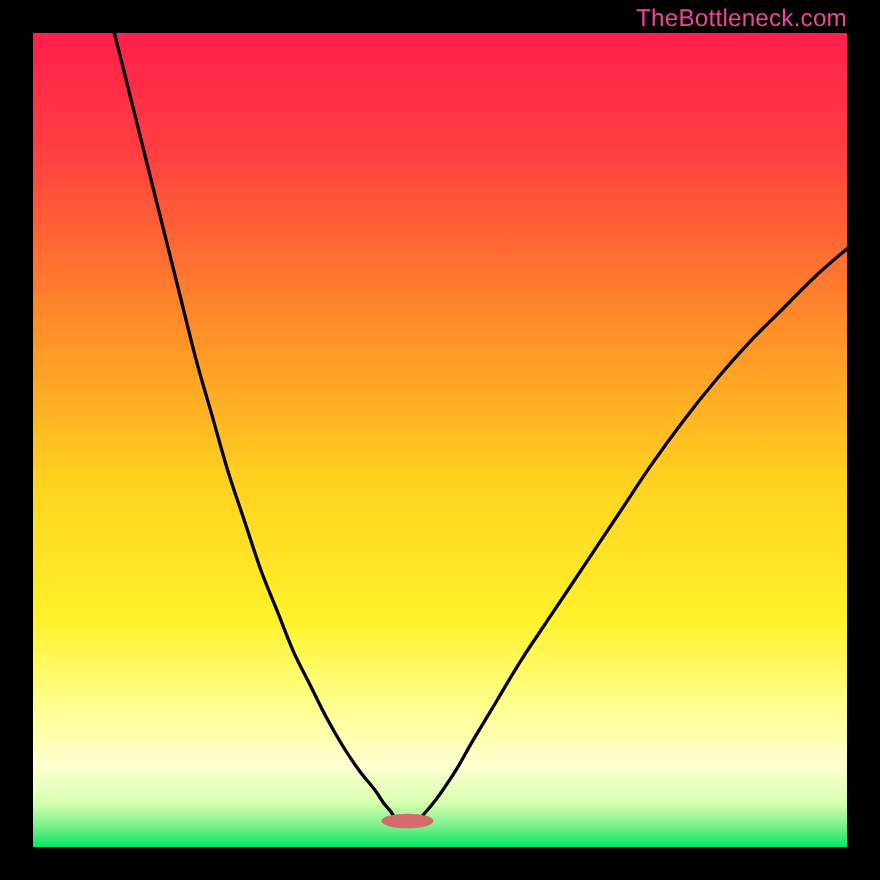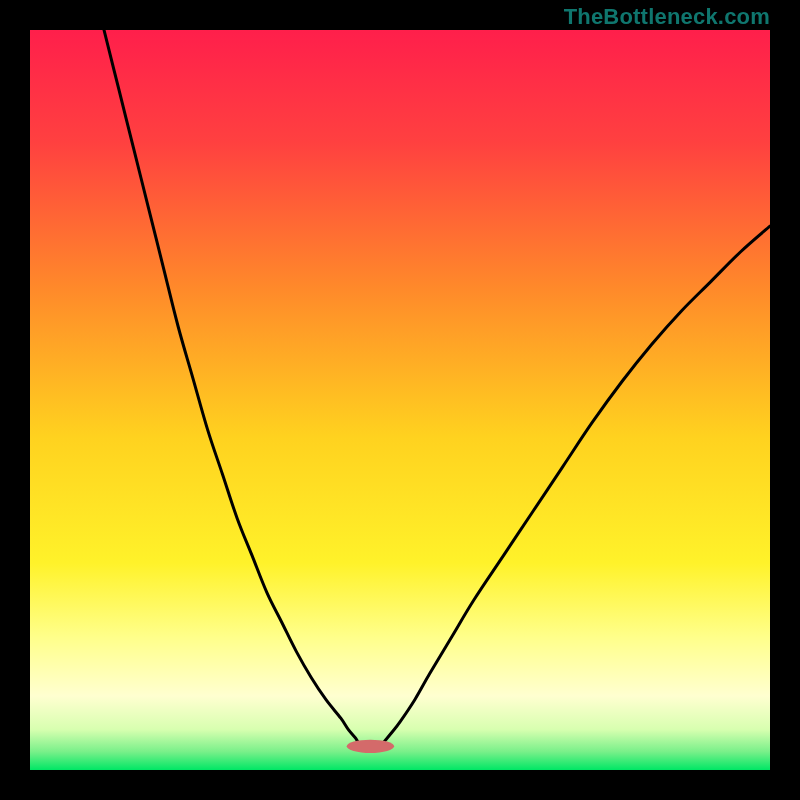--- a/index.html
+++ b/index.html
@@ -23,23 +23,23 @@
     position: absolute;
     left: 0;
     top: 0;
     width: 740px;
     height: 740px;
   }
   .watermark {
     position: absolute;
     top: 4px;
     right: 30px;
-    color: #0f766e;
+    color: #ec4899;
     font-size: 22px;
-    font-weight: 700;
+    font-weight: 400;
     letter-spacing: 0.2px;
     user-select: none;
   }
 </style>
 </head>
 <body>
 
 <div class="frame">
   <svg class="plot" viewBox="0 0 740 740" preserveAspectRatio="none">
     <defs>

